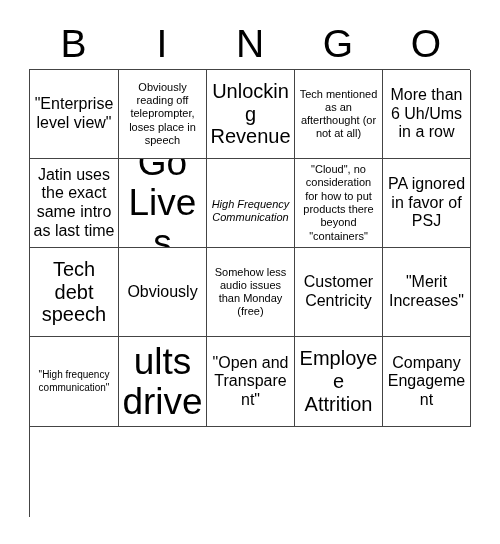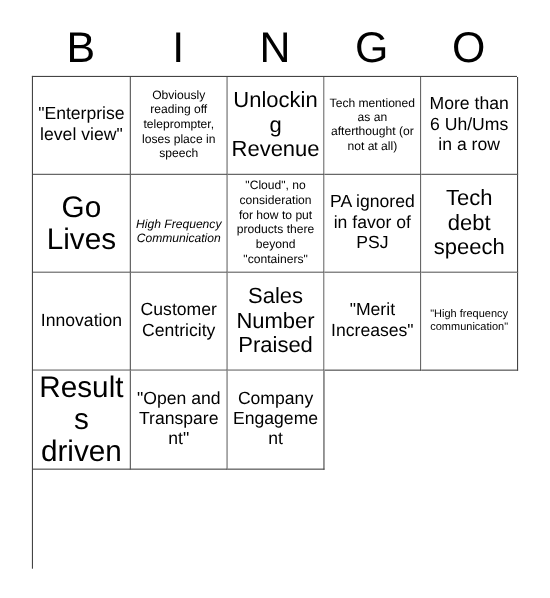--- a/index.html
+++ b/index.html
@@ -79,21 +79,21 @@
     background: #ffffff;
   }
   .cell .txt {
     display: block;
     width: 100%;
     line-height: 1.12;
     word-wrap: break-word;
   }
 
   
-  .fs-xl  .txt { font-size: 27px; line-height: 1.08; }
+  .fs-xl  .txt { font-size: 37px; line-height: 1.08; }
   .fs-lg  .txt { font-size: 20px; line-height: 1.14; }
   .fs-md  .txt { font-size: 16px; line-height: 1.16; }
   .fs-sm  .txt { font-size: 11px; line-height: 1.2;  }
   .fs-xs  .txt { font-size: 11px; line-height: 1.22; }
   .fs-xxs .txt { font-size: 10px; line-height: 1.22; }
 
   
   .nudge-down .txt { position: relative; top: 8px; font-style: italic; }
 </style>
 </head>
@@ -120,57 +120,63 @@
     <div class="cell fs-lg">
         <span class="txt">Unlocking Revenue</span>
       </div>
     <div class="cell fs-sm">
         <span class="txt">Tech mentioned as an afterthought (or not at all)</span>
       </div>
     <div class="cell fs-md">
         <span class="txt">More than 6 Uh/Ums in a row</span>
       </div>
 
+    <div class="cell fs-md">
+        <span class="txt">Jatin uses the exact same intro as last time</span>
+      </div>
     <div class="cell fs-xl">
         <span class="txt">Go Lives</span>
       </div>
     <div class="cell fs-xs nudge-down">
         <span class="txt">High Frequency Communication</span>
       </div>
     <div class="cell fs-xs">
         <span class="txt">"Cloud", no consideration for how to put products there beyond "containers"</span>
       </div>
     <div class="cell fs-md">
         <span class="txt">PA ignored in favor of PSJ</span>
       </div>
 
     <div class="cell fs-lg">
         <span class="txt">Tech debt speech</span>
       </div>
     <div class="cell fs-md">
-        <span class="txt">Innovation</span>
+        <span class="txt">Obviously</span>
+      </div>
+    <div class="cell fs-sm">
+        <span class="txt">Somehow less audio issues than Monday (free)</span>
       </div>
     <div class="cell fs-md">
         <span class="txt">Customer Centricity</span>
       </div>
 
-    <div class="cell fs-lg">
-        <span class="txt">Sales Number Praised</span>
-      </div>
     <div class="cell fs-md">
         <span class="txt">"Merit Increases"</span>
       </div>
     <div class="cell fs-xxs">
         <span class="txt">"High frequency communication"</span>
       </div>
     <div class="cell fs-xl">
         <span class="txt">Results driven</span>
       </div>
 
     <div class="cell fs-md">
         <span class="txt">"Open and Transparent"</span>
       </div>
+    <div class="cell fs-lg">
+        <span class="txt">Employee Attrition</span>
+      </div>
     <div class="cell fs-md">
         <span class="txt">Company Engagement</span>
       </div>
 
   </div>
 </div>
 
 </body></html>

